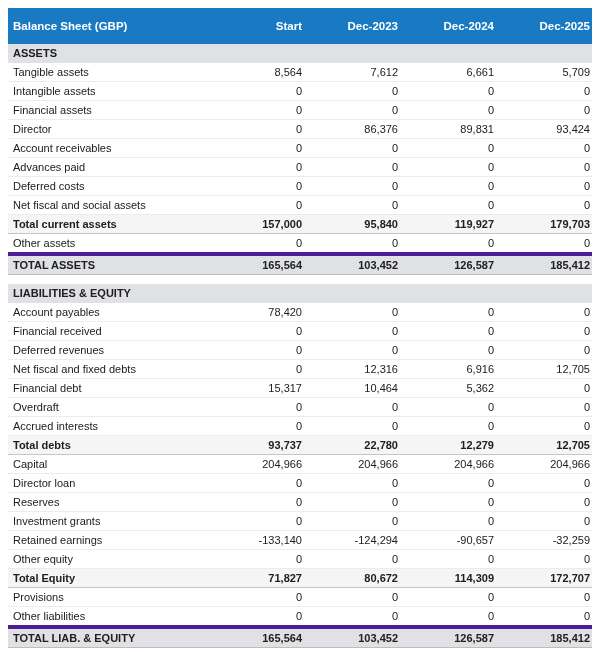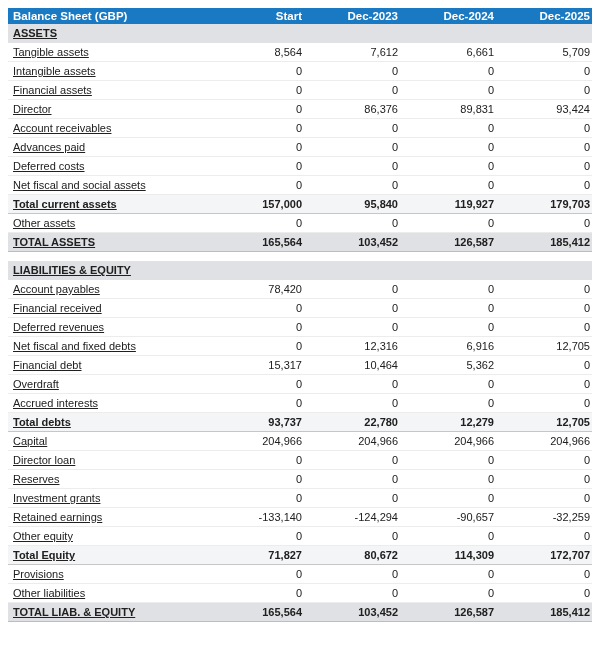--- a/index.html
+++ b/index.html
@@ -22,59 +22,59 @@
   }
   col.c-label { width: 200px; }
   col.c-num   { width: 96px;  }
 
   
   thead th {
     background: #1979c2;
     color: #ffffff;
     font-size: 11.5px;
     font-weight: bold;
-    height: 16px;
+    height: 36px;
     padding: 0;
     white-space: nowrap;
     overflow: hidden;
   }
   thead th.label { text-align: left; padding-left: 5px; }
   thead th.num   { text-align: right; padding-right: 2px; margin-top: 25px; }
 
   
   td {
     height: 18px;
     font-size: 11px;
     color: #202020;
     padding: 0;
     white-space: nowrap;
     overflow: hidden;
   }
-  td.label { text-align: left; padding-left: 5px; text-decoration: underline; }
+  td.label { text-align: left; padding-left: 5px; }
   td.num   { text-align: right; padding-right: 2px; }
 
   tr.data-row td { border-bottom: 1px solid #ececec; background: #ffffff; }
 
   tr.section-row td {
     background: #e0e1e4;
     font-weight: bold;
     border-bottom: 1px solid #e0e1e4;
   }
 
   tr.subtotal-row td {
     background: #f4f5f6;
     font-weight: bold;
     border-top: 1px solid #c6c6c6;
     border-bottom: 1px solid #c6c6c6;
   }
 
   tr.grand-row td {
     background: #e0e1e4;
     font-weight: bold;
-    border-top: 1px solid #4c1d95;
+    border-top: 4px solid #4c1d95;
     border-bottom: 1px solid #bdbdbd;
   }
 
   tr.spacer-row td {
     height: 9px;
     background: #ffffff;
     border: none;
   }
 </style>
 </head>

